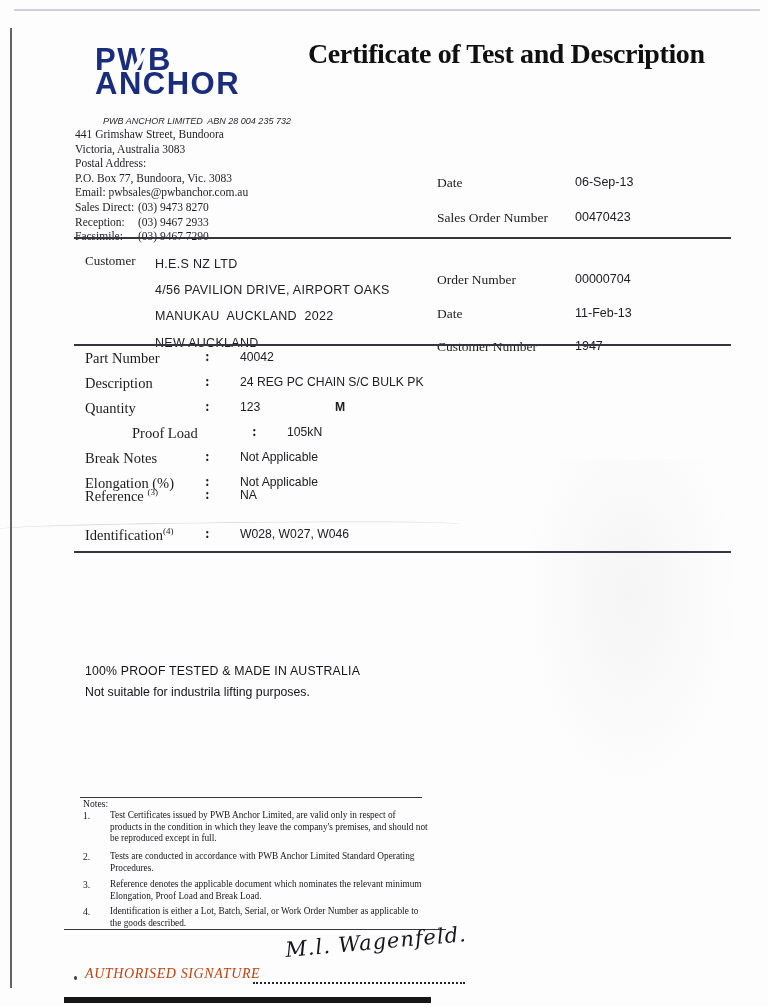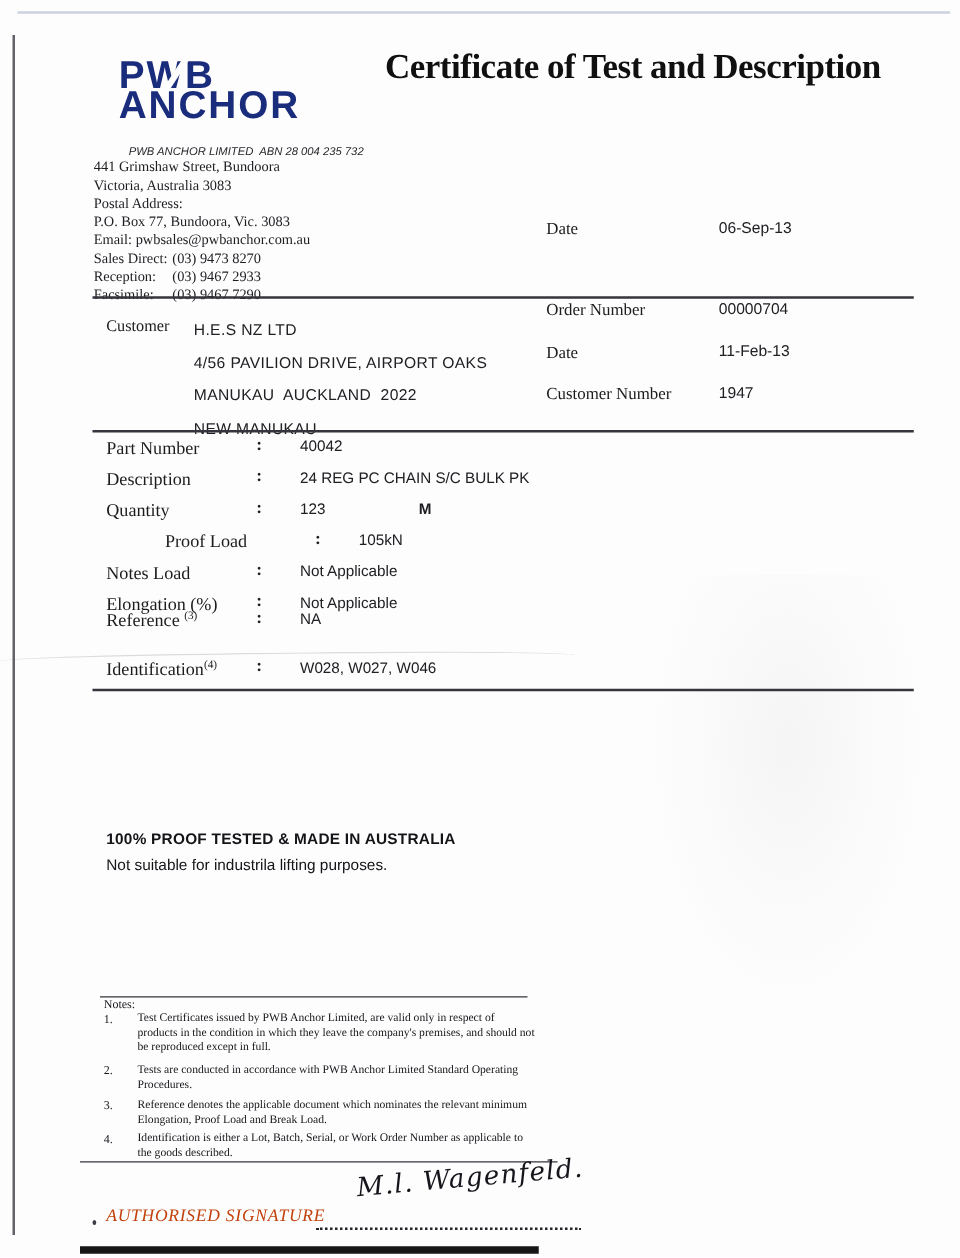--- a/index.html
+++ b/index.html
@@ -51,21 +51,21 @@
   .details{position:absolute;top:347px;left:85px;width:640px;height:212px;}
   .d-row{position:absolute;left:0;width:640px;height:22px;}
   .d-label{position:absolute;left:0;font-size:14.5px;}
   .d-label sup{font-size:9px;}
   .d-colon{position:absolute;left:120px;font-size:14px;font-weight:bold;}
   .d-value{position:absolute;left:155px;font-family:"Liberation Sans",sans-serif;font-size:12.2px;color:#202024;top:1px;}
   .d-unit{position:absolute;left:250px;font-family:"Liberation Sans",sans-serif;font-size:12.2px;font-weight:bold;color:#202024;top:1px;}
 
   
   .statement{position:absolute;top:661px;left:85px;font-family:"Liberation Sans",sans-serif;font-size:12.3px;line-height:21px;color:#141418;}
-  .statement .st1{font-weight:bold;letter-spacing:0.2px;}
+  .statement .st1{font-weight:normal;letter-spacing:0.2px;}
 
   
   .notes{position:absolute;top:798px;left:83px;width:350px;font-size:9.6px;color:#17171c;}
   .notes-heading{position:absolute;top:0;left:0;}
   .note-item{position:absolute;left:0;width:350px;}
   .n-num{position:absolute;left:0;top:0;}
   .n-text{position:absolute;left:27px;top:0;width:318px;font-size:9.3px;line-height:11.7px;}
 
   
   .auth-label{position:absolute;top:966px;left:85px;font-style:italic;font-size:14px;letter-spacing:0.6px;color:#c2410c;}
@@ -112,33 +112,37 @@
       <span class="c-label">Facsimile:</span>
       <span>(03) 9467 7290</span>
     </div>
   </div>
 
   <div class="kv-block" style="top:133px;height:100px;">
     <div class="kv-row" style="top:42px;">
       <span class="kv-label">Date</span>
       <span class="kv-value">06-Sep-13</span>
     </div>
+    <div class="kv-row" style="top:77px;">
+      <span class="kv-label">Sales Order Number</span>
+      <span class="kv-value">00470423</span>
+    </div>
   </div>
 
   <div class="rule" style="top:237px;left:74px;width:657px;"></div>
 
   <div class="customer-label">Customer</div>
   <div class="customer-lines">
     <div class="pre">H.E.S NZ LTD</div>
     <div class="pre">4/56 PAVILION DRIVE, AIRPORT OAKS</div>
     <div class="pre">MANUKAU  AUCKLAND  2022</div>
-    <div class="pre">NEW MANUKAU</div>
-  </div>
-
-  <div class="kv-block" style="top:232px;height:100px;">
+    <div class="pre">NEW AUCKLAND</div>
+  </div>
+
+  <div class="kv-block" style="top:264px;height:100px;">
     <div class="kv-row" style="top:8px;">
       <span class="kv-label">Order Number</span>
       <span class="kv-value">00000704</span>
     </div>
     <div class="kv-row" style="top:42px;">
       <span class="kv-label">Date</span>
       <span class="kv-value">11-Feb-13</span>
     </div>
     <div class="kv-row" style="top:75px;">
       <span class="kv-label">Customer Number</span>
@@ -167,21 +171,21 @@
       <span class="d-value">123</span>
       <span class="d-unit">M</span>
     </div>
     <div class="d-row" style="top:77px;margin-left:47px;">
       <span class="d-label"><span>Proof Load</span><sup></sup></span>
       <span class="d-colon">:</span>
       <span class="d-value">105kN</span>
       <span class="d-unit"></span>
     </div>
     <div class="d-row" style="top:102px;">
-      <span class="d-label"><span>Notes Load</span><sup></sup></span>
+      <span class="d-label"><span>Break Notes</span><sup></sup></span>
       <span class="d-colon">:</span>
       <span class="d-value">Not Applicable</span>
       <span class="d-unit"></span>
     </div>
     <div class="d-row" style="top:127px;">
       <span class="d-label"><span>Elongation (%)</span><sup></sup></span>
       <span class="d-colon">:</span>
       <span class="d-value">Not Applicable</span>
       <span class="d-unit"></span>
     </div>

